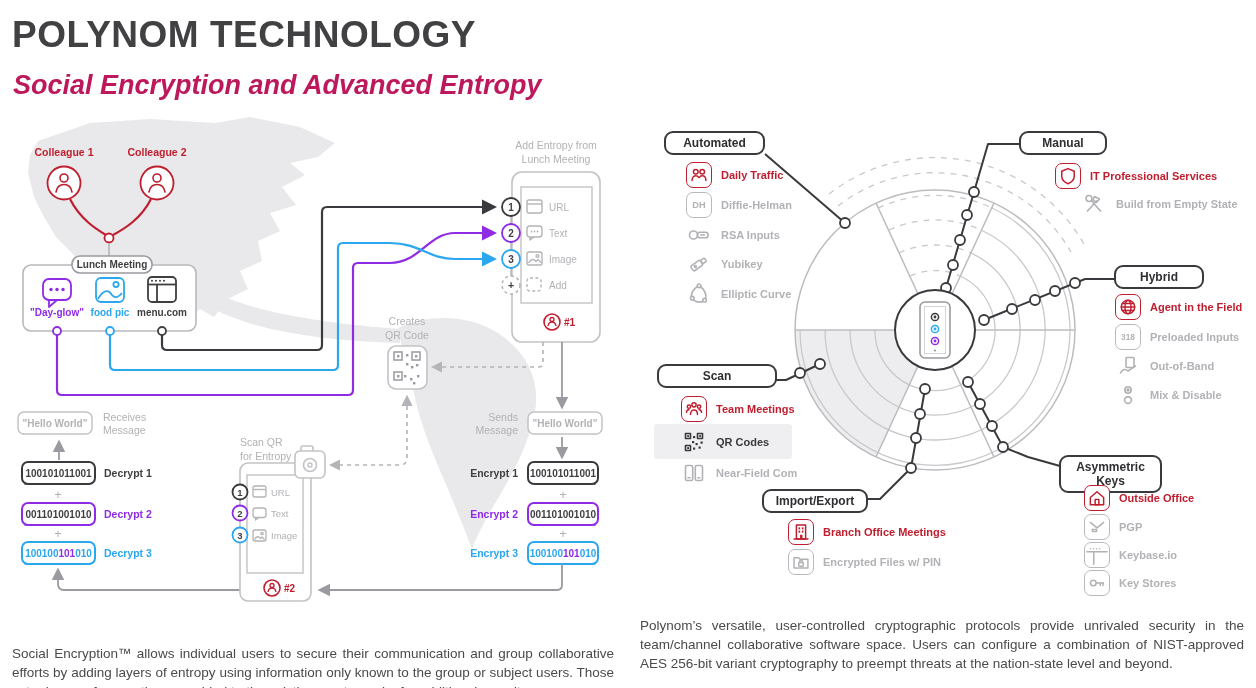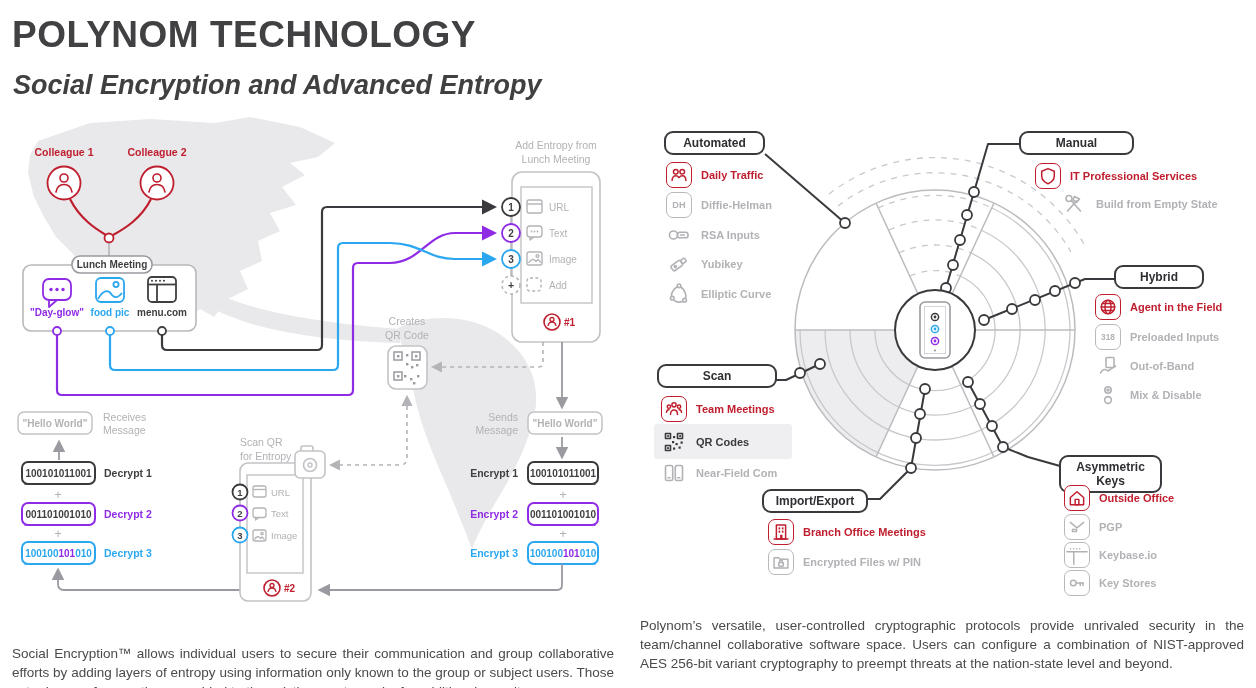--- a/index.html
+++ b/index.html
@@ -1,32 +1,32 @@
 <!DOCTYPE html>
 <html><head>
 <meta charset="utf-8">
 <style>
   html,body{margin:0;padding:0;background:#fff;}
   .page{position:relative;width:1256px;height:688px;background:#fff;overflow:hidden;
         font-family:"Liberation Sans",sans-serif;}
   .abs{position:absolute;}
   .title{left:12px;top:14px;font-size:37px;font-weight:600;color:#414144;letter-spacing:.5px;}
-  .subtitle{left:13px;top:70px;font-size:27px;font-weight:700;font-style:italic;color:#404040;}
+  .subtitle{left:13px;top:70px;font-size:27px;font-weight:700;font-style:italic;color:#be185d;}
   svg text{font-family:"Liberation Sans",sans-serif;}
   .t-red{fill:#bf1e2e;font-weight:700}
   .t-gray{fill:#b2b2b6}
   .t-grayb{fill:#b2b2b6;font-weight:700}
   .t-dark{fill:#3f3f42;font-weight:700}
   .t-purple{fill:#8f2be5;font-weight:700}
   .t-blue{fill:#2ba7f0;font-weight:700}
   .s9{font-size:9.5px}.s10{font-size:10px}.s11{font-size:10.5px}.s13{font-size:13px}
   .tag{position:absolute;box-sizing:border-box;border:2px solid #3a3a3e;border-radius:9px;
        background:#fff;font-size:12px;font-weight:700;color:#2f2f33;text-align:center;
        padding:3px 0;z-index:3;}
-  .item{position:absolute;display:flex;align-items:center;gap:9px;z-index:3;}
+  .item{position:absolute;display:flex;align-items:center;gap:9px;z-index:3;margin-left:20px;}
   .item .lbl{font-size:11px;white-space:nowrap;}
   .lab-red{color:#bf1e2e;font-weight:700}
   .lab-gray{color:#b2b2b6;font-weight:600}
   .lab-dark{color:#3a3a3e;font-weight:700}
   .ic{width:26px;height:26px;flex:0 0 26px;display:inline-block;text-align:right;}
   .boxed{border:1.8px solid #b9b9bd;border-radius:7px;box-sizing:border-box;background:#fff;}
   .b-red{border-color:#bf1e2e;}
   .ic svg{width:100%;height:100%;display:block;}
   .g-st{fill:none;stroke:#b2b2b6;stroke-width:1.6;stroke-linecap:round;stroke-linejoin:round;}
   .r-st{fill:none;stroke:#bf1e2e;stroke-width:1.6;stroke-linecap:round;stroke-linejoin:round;}
@@ -374,21 +374,21 @@
         <circle cx="295" cy="204" r="1.4" fill="#3a3a3e"></circle>
       <circle cx="295" cy="216" r="3.6" fill="#fff" stroke="#2ba7f0" stroke-width="1.5"></circle>
         <circle cx="295" cy="216" r="1.4" fill="#2ba7f0"></circle>
       <circle cx="295" cy="228" r="3.6" fill="#fff" stroke="#8f2be5" stroke-width="1.5"></circle>
         <circle cx="295" cy="228" r="1.4" fill="#8f2be5"></circle>
       <circle cx="295" cy="237.5" r="1.1" fill="#9a9aa0"></circle>
     </g>
   </svg>
 
   <div class="tag" style="left:664px;top:131px;width:101px">Automated</div>
-  <div class="tag" style="left:1019px;top:131px;width:115px">Manual</div>
+  <div class="tag" style="left:1019px;top:131px;width:88px">Manual</div>
   <div class="tag" style="left:1114px;top:265px;width:90px">Hybrid</div>
   <div class="tag" style="left:657px;top:364px;width:120px">Scan</div>
   <div class="tag" style="left:762px;top:489px;width:106px">Import/Export</div>
   <div class="tag" style="left:1059px;top:455px;width:103px">Asymmetric Keys</div>
 
   <div class="item" style="left:666px;top:162px">
     <span class="ic boxed b-red">
         <svg viewBox="0 0 26 26">
           <g class="r-st">
             <circle cx="9.5" cy="9.5" r="2.5"></circle>

